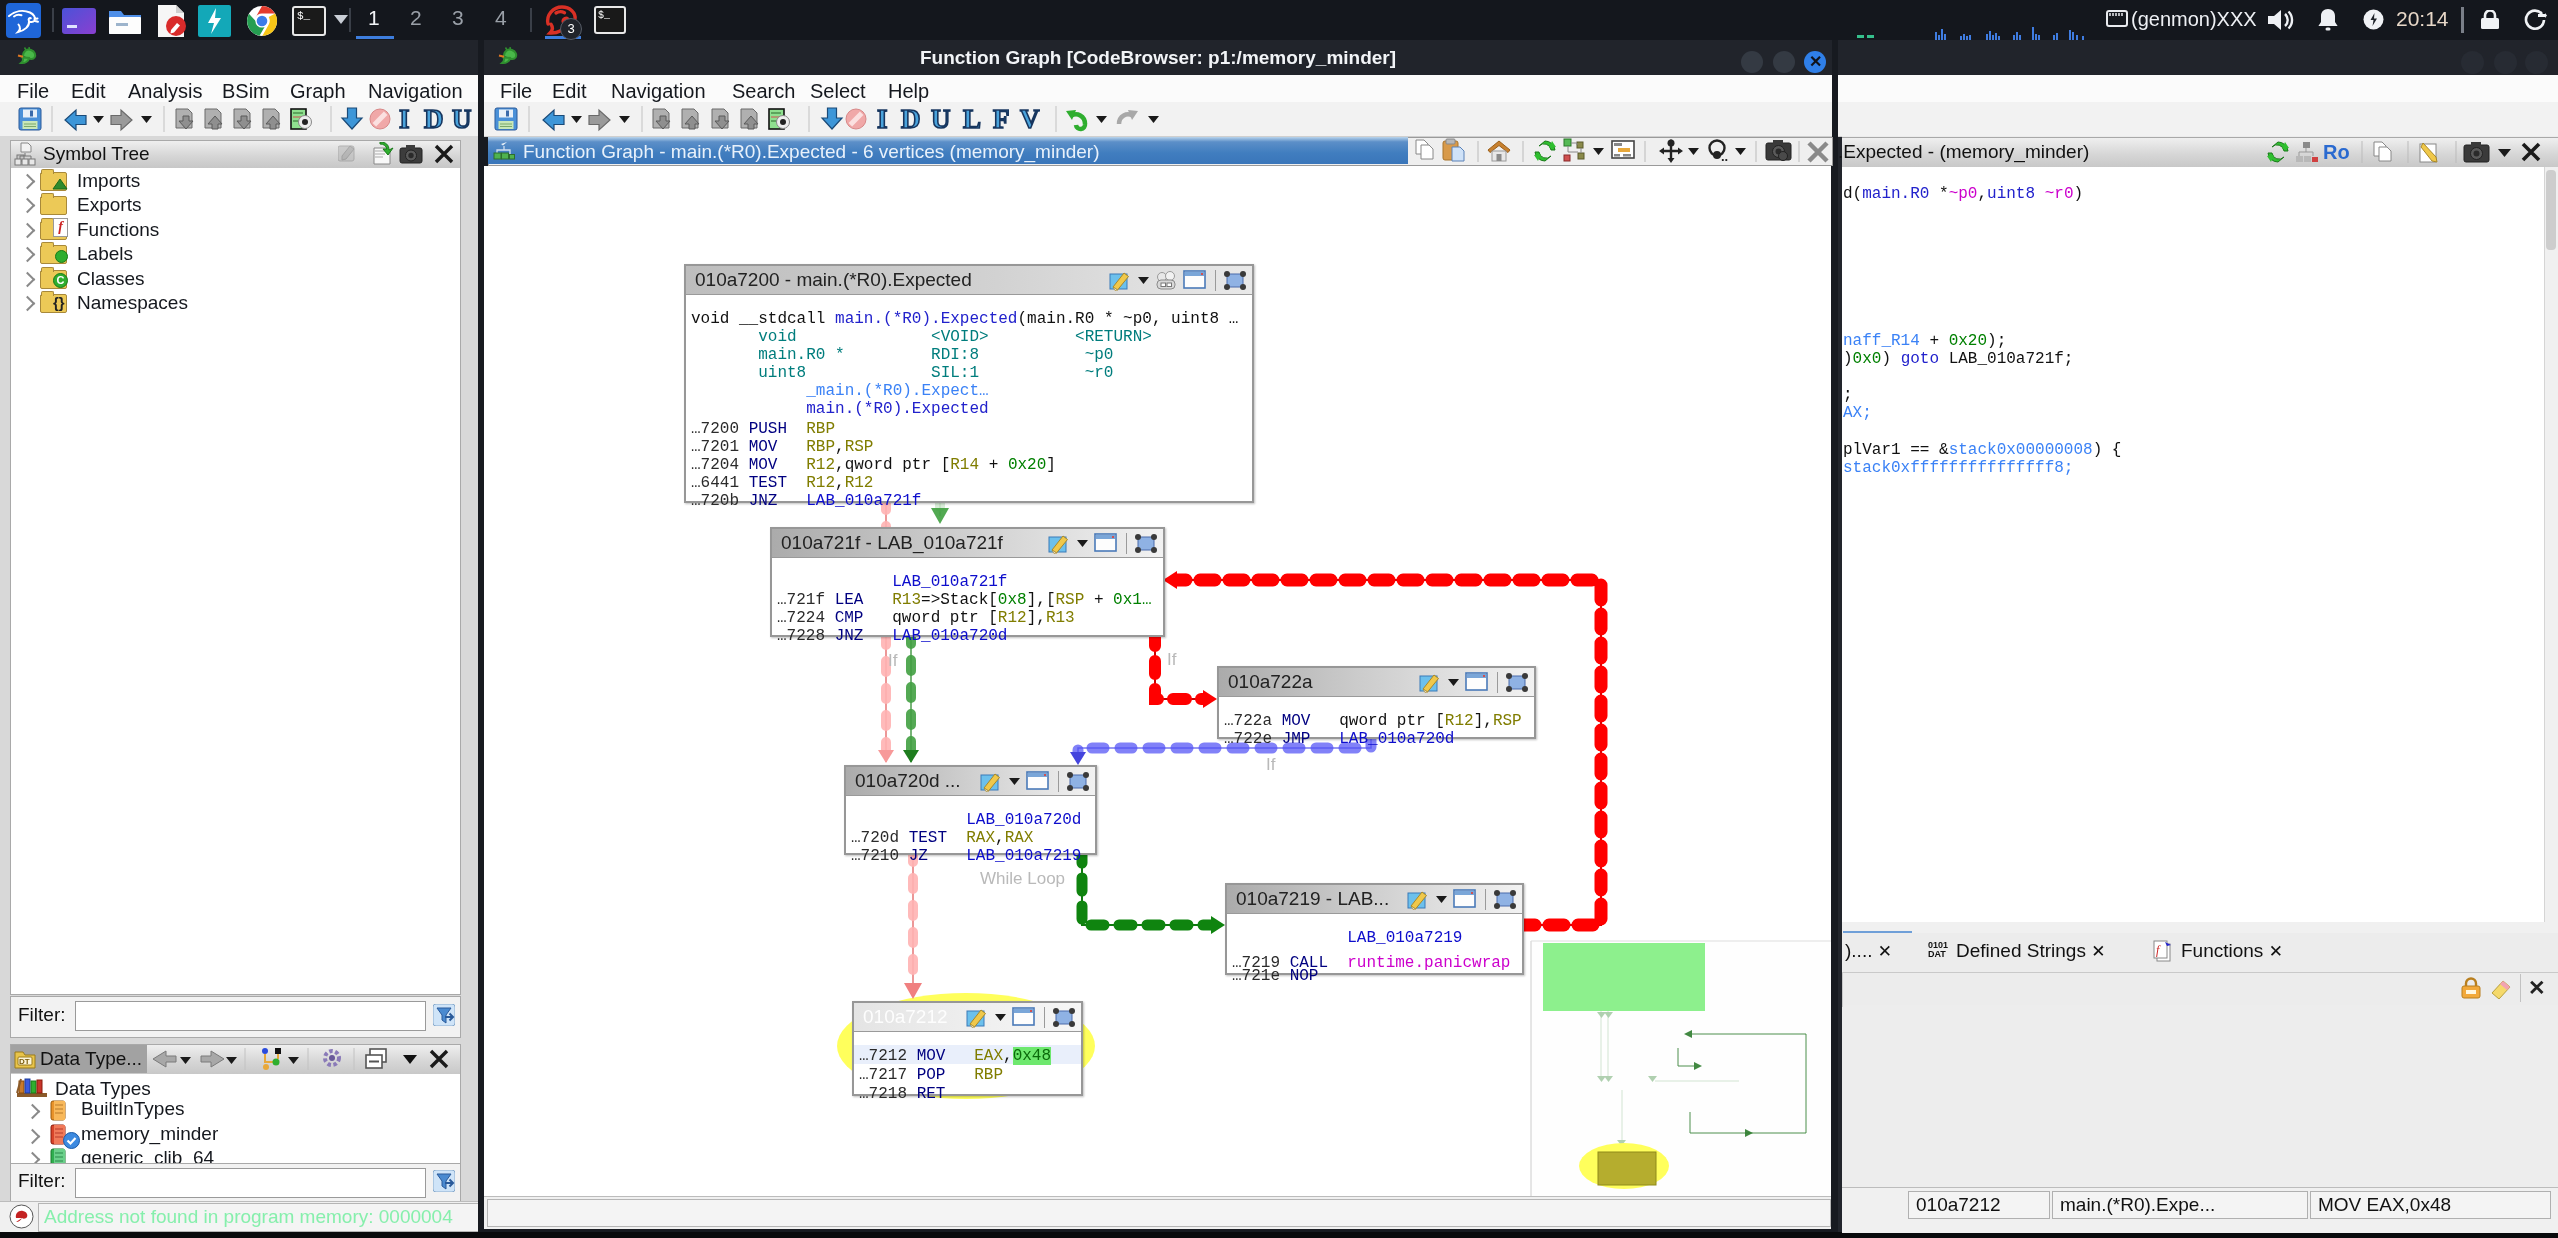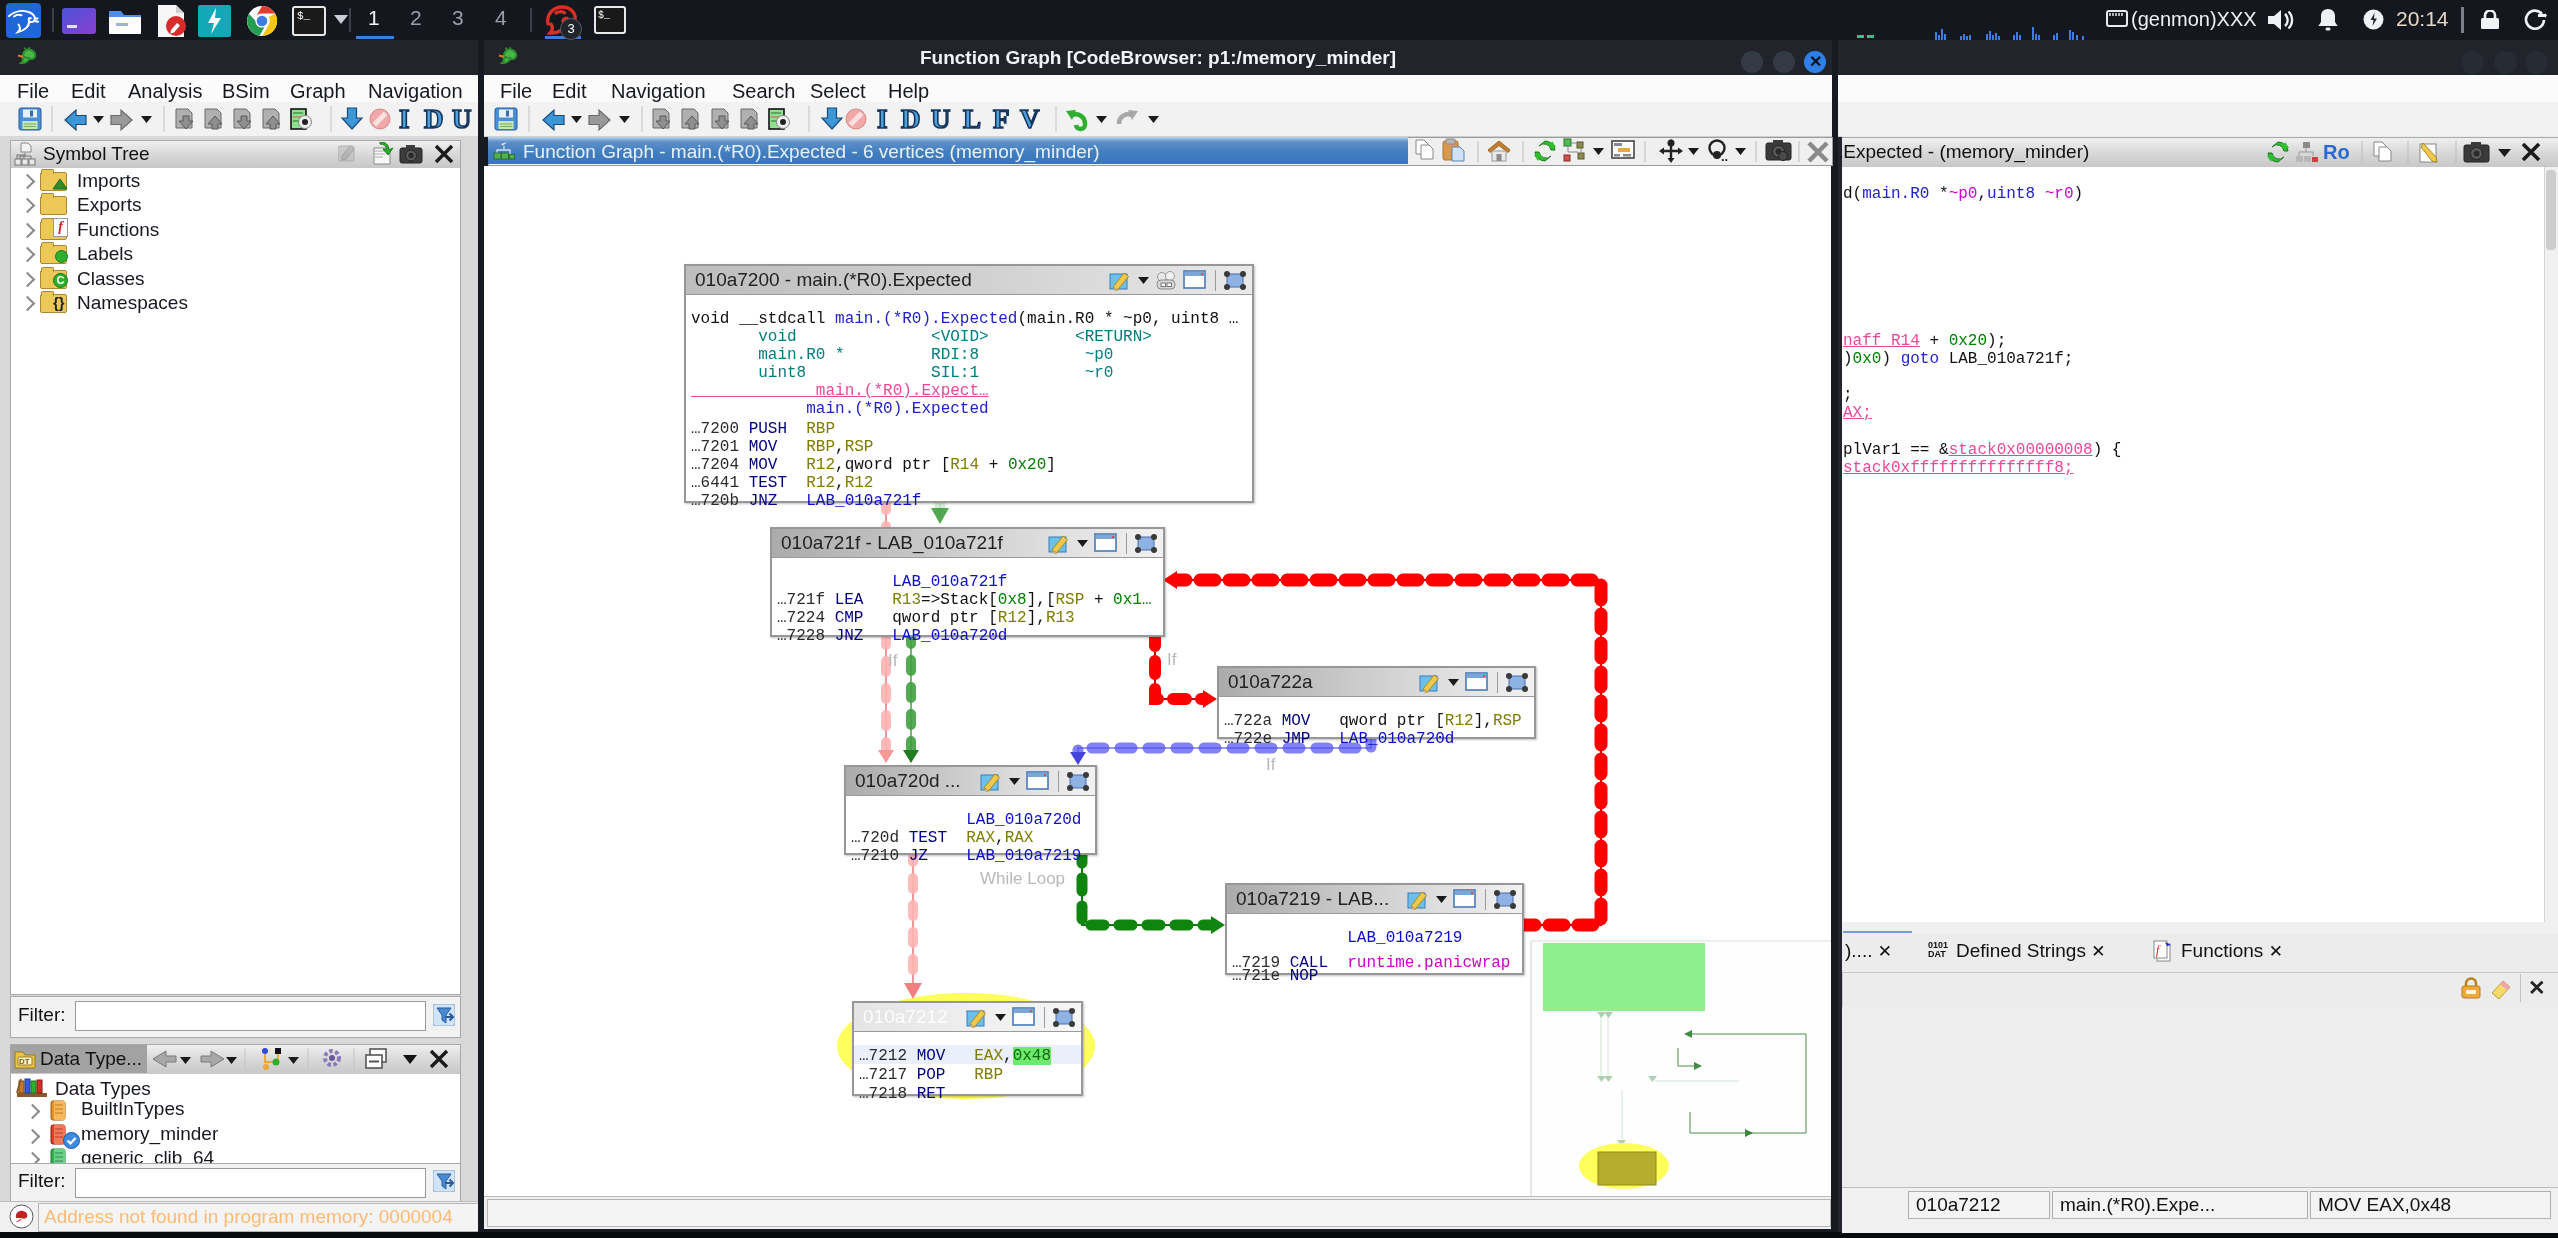--- a/index.html
+++ b/index.html
@@ -33,21 +33,21 @@
   .vtitle{position:absolute;left:9px;top:3px;font-size:19px;color:#222;white-space:nowrap;}
   .vbody{position:absolute;left:0;top:29px;right:0;bottom:0;margin-top:12px;}
   .vline{position:absolute;left:5px;white-space:pre;font-family:"Liberation Mono",monospace;font-size:16px;color:#111;}
   .kA{color:#2b2b2b;}         
   .kM{color:#000080;}         
   .kR{color:#807d00;}         
   .kC{color:#008000;}         
   .kL{color:#0d0dcc;}         
   .kT{color:#007d7d;}         
   .kF{color:#2222cc;}         
-  .kY{color:#ec4899;text-decoration:underline;}         
+  .kY{color:#3b82f6;}         
   .kP{color:#cc00cc;}
   
   .vicons{position:absolute;right:6px;top:3px;display:flex;align-items:center;gap:6px;}
   .vsep{width:1px;height:21px;background:#9a9a9a;margin:0 2px;}
   .tool-letter{position:absolute;top:104px;font-family:"Liberation Serif",serif;font-weight:bold;font-size:27px;color:#4aa3dc;-webkit-text-stroke:1.6px #16355e;}
 </style>
 </head>
 <body>
 <div id="page">
 <svg width="0" height="0" style="position:absolute;">
@@ -480,21 +480,21 @@
 
 <div class="abs filterrow" style="left:10px;top:1163px;width:449px;height:38px;"></div>
 <div class="abs" style="left:18px;top:1170px;font-size:19px;color:#111;">Filter:</div>
 <div class="abs filterbox" style="left:75px;top:1168px;width:349px;height:28px;"></div>
 <svg class="abs" style="left:433px;top:1170px;" width="22" height="22" viewBox="0 0 22 22">
       <use href="#i-funnel"></use>
     </svg>
 
 <div class="abs" style="left:0;top:1201px;width:479px;height:31px;background:#f0f0f0;border-top:1px solid #bcbcbc;"></div>
 <div class="abs" style="left:38px;top:1203px;width:441px;height:27px;background:#f4f4f4;border:1px solid #b5b5b5;border-right:none;"></div>
-<div class="abs" style="left:44px;top:1206px;font-size:19px;color:#fdba74;white-space:nowrap;">Address not found in program memory: 0000004</div>
+<div class="abs" style="left:44px;top:1206px;font-size:19px;color:#86efac;white-space:nowrap;">Address not found in program memory: 0000004</div>
 <svg class="abs" style="left:9px;top:1204px;" width="25" height="25" viewBox="0 0 25 25">
  <circle cx="12.5" cy="12.5" r="11.5" fill="#fff" stroke="#555" stroke-width="1"></circle>
  <path d="M7 14 C6 9 10 6 14 7 C18 8 19 11 18 13 C17 15 14 15 13 14 M13 14 C12 16 10 18 7 18z" fill="#c42222"></path>
 </svg>
 <div class="abs" style="left:0;top:1232px;width:2558px;height:6px;background:#090a0c;"></div>
 
 <div class="abs" style="left:1842px;top:136px;width:716px;height:1096px;background:#ececec;"></div>
 
 <div class="abs phead" style="left:1842px;top:137px;width:716px;height:30px;border-left:none;"></div>
 <div class="abs ptitle" style="left:1838px;top:141px;">.Expected - (memory_minder)</div>

